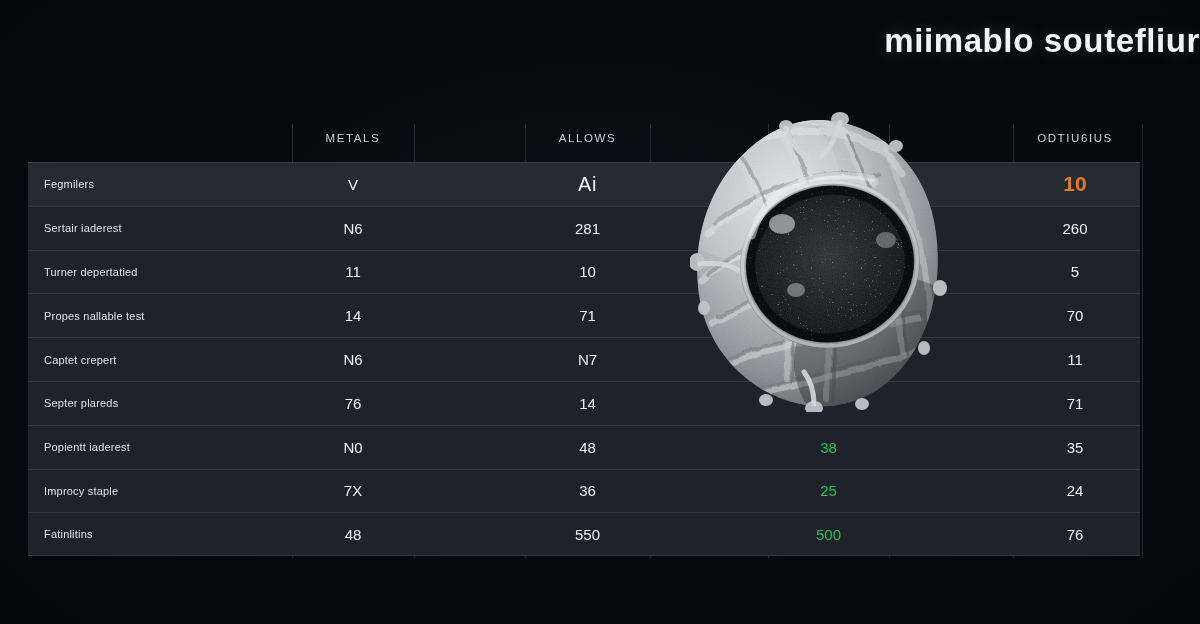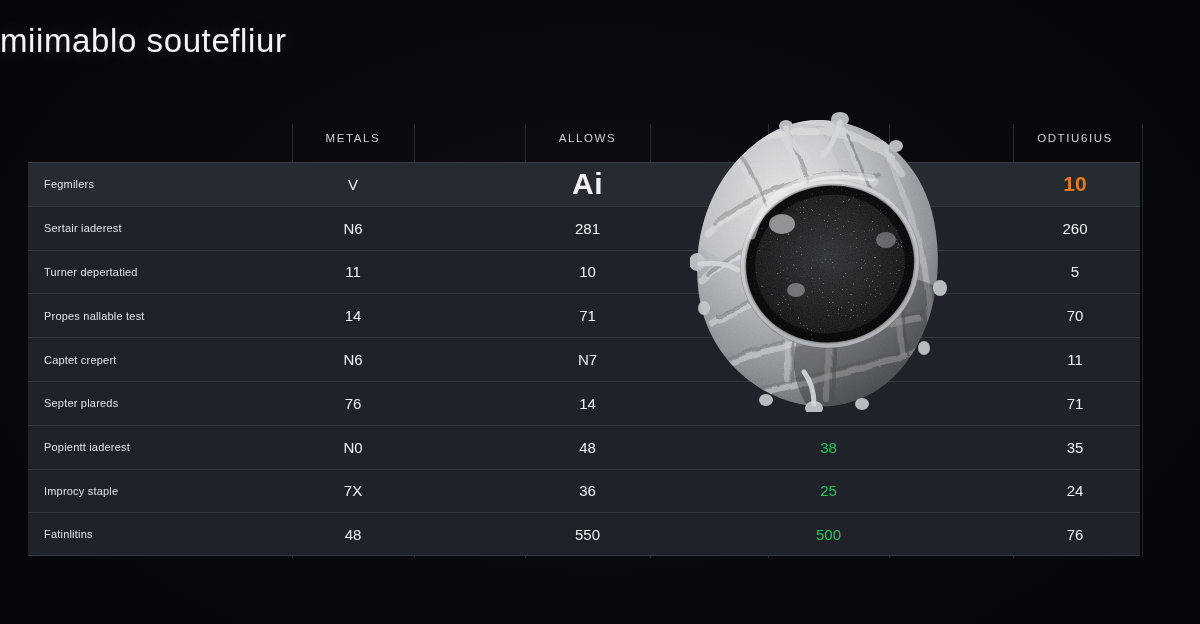--- a/index.html
+++ b/index.html
@@ -18,24 +18,24 @@
     position: absolute;
     inset: 0;
     background:
       radial-gradient(ellipse 820px 520px at 600px 300px, #0d0f14 0%, #08090d 58%, #050609 100%);
   }
   
   .title {
     position: absolute;
     left: 0; right: 0;
     top: 22px;
-    text-align: left;
+    text-align: right;
     color: #f3f4f6;
     font-size: 33px;
-    font-weight: 400;
+    font-weight: 700;
     letter-spacing: 0.6px;
     text-shadow: 0 0 18px rgba(200,210,225,0.20);
     user-select: none;
   }
   
   .table-wrap {
     position: absolute;
     left: 28px;
     top: 114px;
     width: 1115px;
@@ -84,21 +84,21 @@
     top: 0;
     bottom: 0;
     width: 1px;
     background: rgba(150,165,185,0.20);
     pointer-events: none;
   }
   .vline.tall { top: 10px; }
 
   .lbl { color: #dfe3e9; font-size: 11px; letter-spacing: 0.2px; }
   .val { color: #eef0f3; font-size: 15px; }
-  .val.big { font-size: 30px; font-weight: 700; letter-spacing: 0.5px; }
+  .val.big { font-size: 20px; font-weight: 400; letter-spacing: 0.5px; }
   .val.accent { color: #22c55e; }
   .val.accent-big { color: #e07d20; font-size: 21px; font-weight: 700; }
 
   
   .specimen {
     position: absolute;
     left: 690px;
     top: 112px;
     width: 258px;
     height: 300px;

